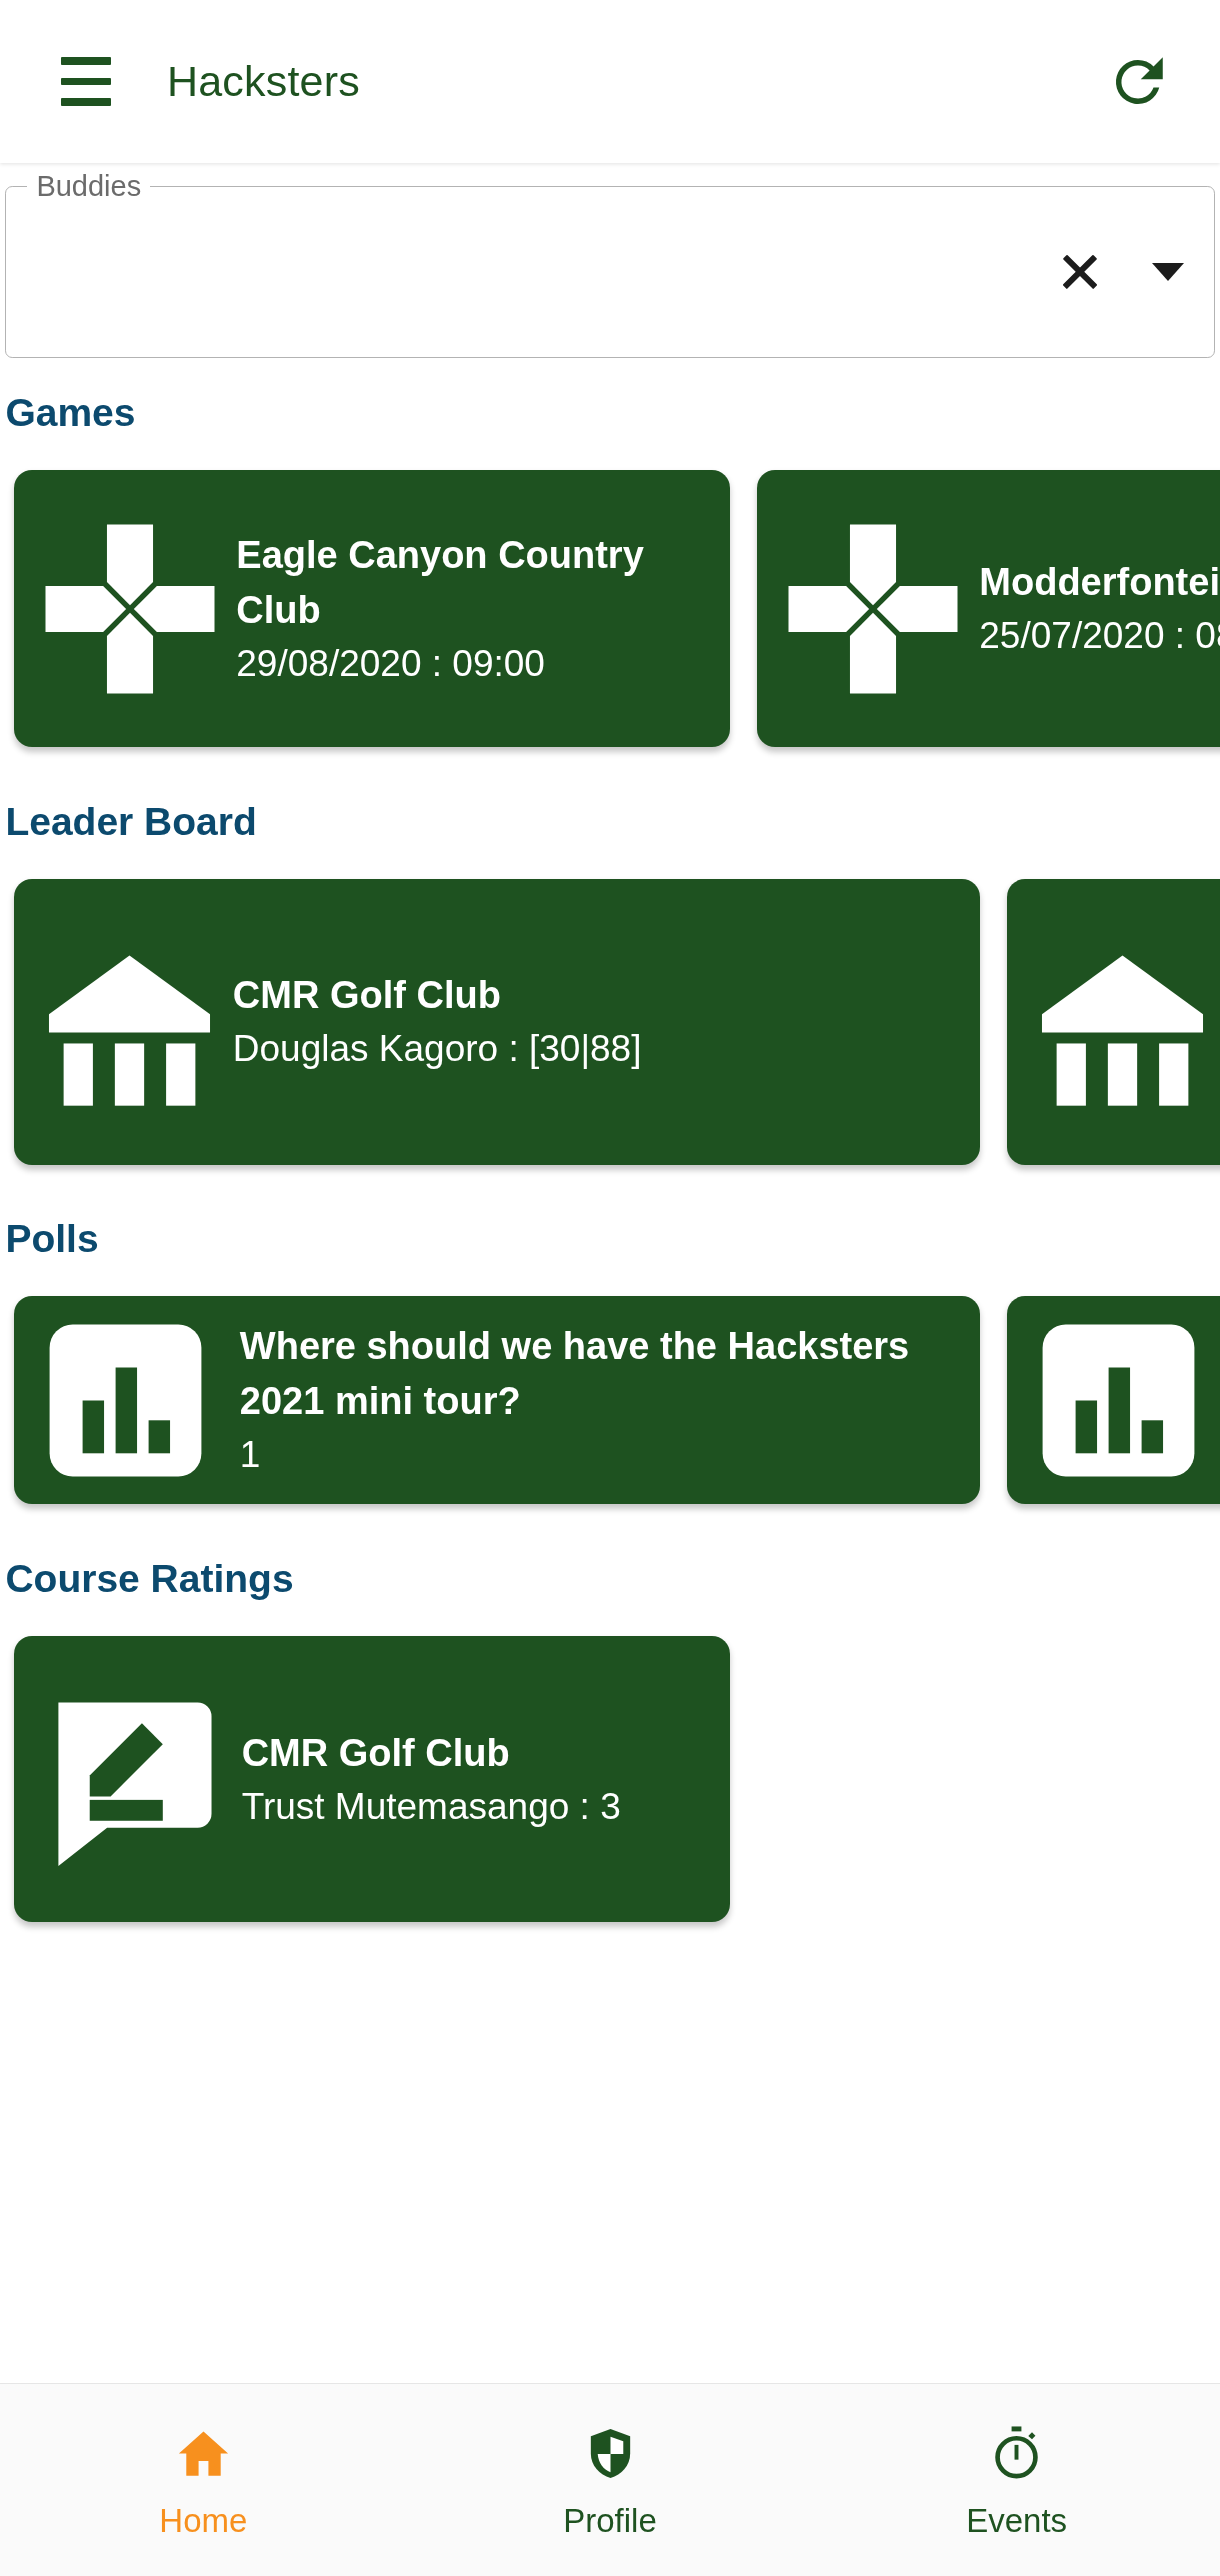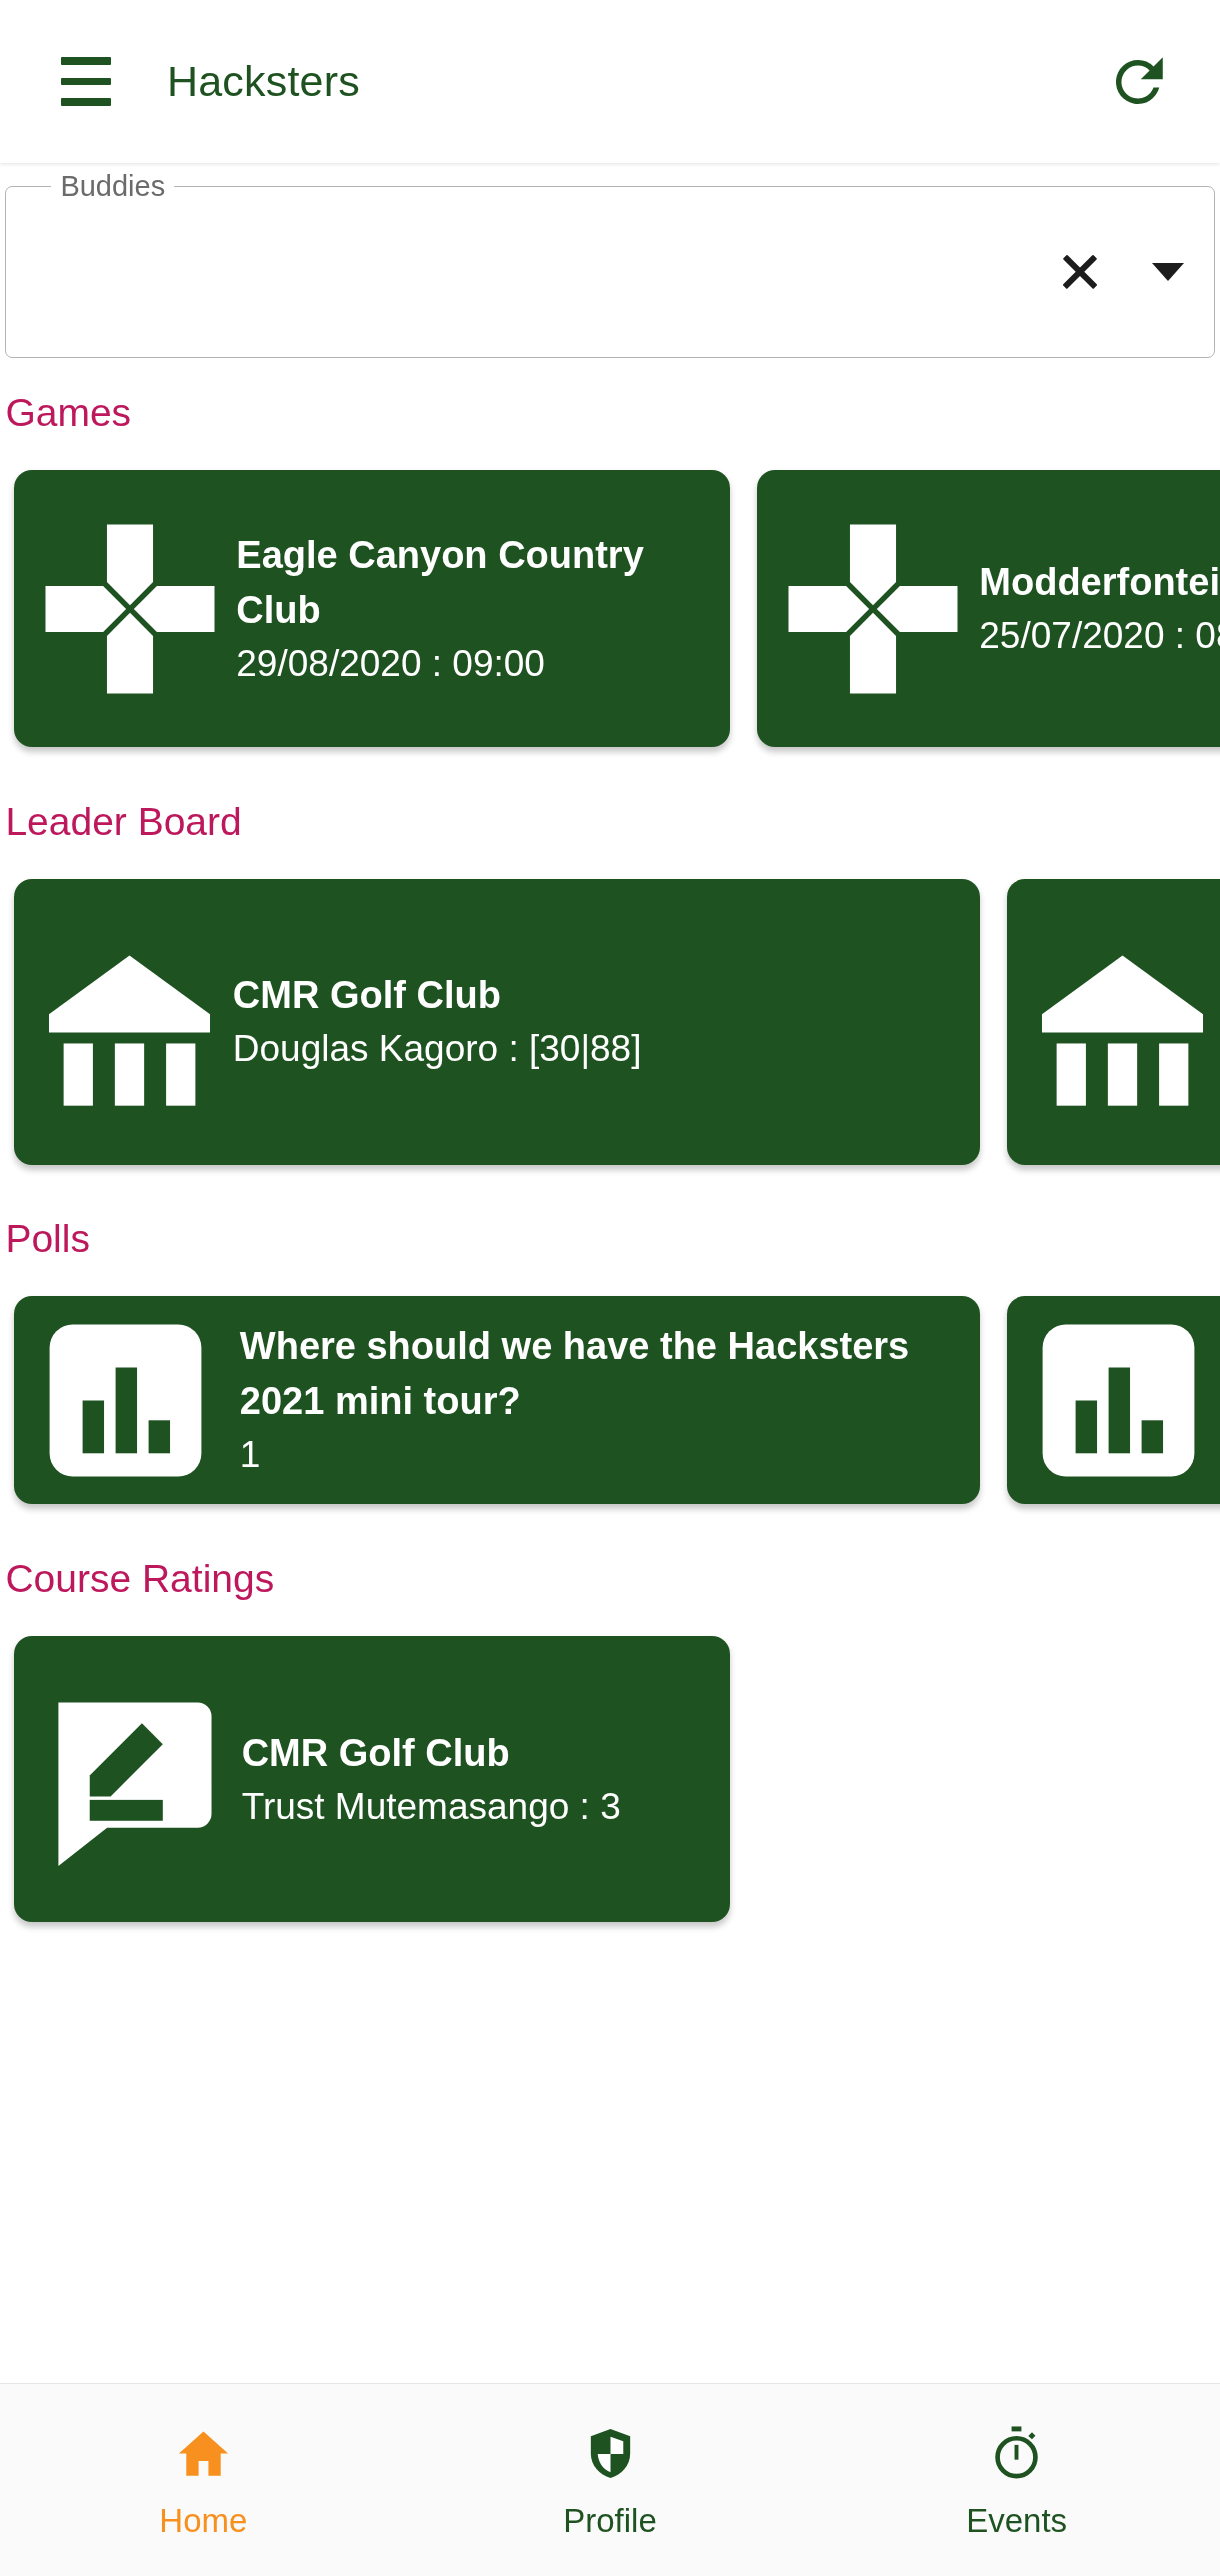--- a/index.html
+++ b/index.html
@@ -97,21 +97,21 @@
     display: flex;
     align-items: center;
     justify-content: flex-end;
     padding-right: 30px;
     gap: 47px;
     cursor: pointer;
   }
   .buddies-legend {
     position: absolute;
     top: -16px;
-    left: 46px;
+    left: 22px;
     background: #ffffff;
     padding: 0 9px;
     font-size: 29px;
     color: #6b6b6b;
     line-height: 32px;
     white-space: nowrap;
   }
   .clear-x {
     width: 50px;
     height: 50px;
@@ -135,22 +135,22 @@
     width: 0; height: 0;
     border-left: 16px solid transparent;
     border-right: 16px solid transparent;
     border-top: 18px solid #1c1c1c;
     cursor: pointer;
   }
 
   
   .section-title {
     font-size: 39px;
-    color: #be185d;
-    font-weight: 400;
+    color: #0c4a6e;
+    font-weight: 700;
     margin: 30px 0 0 5.4px;
     line-height: 50px;
   }
 
   .row-scroller {
     display: flex;
     gap: 27px;
     margin-top: 23px;
     padding: 9px 0 19.7px 14.3px;
     overflow: hidden;

